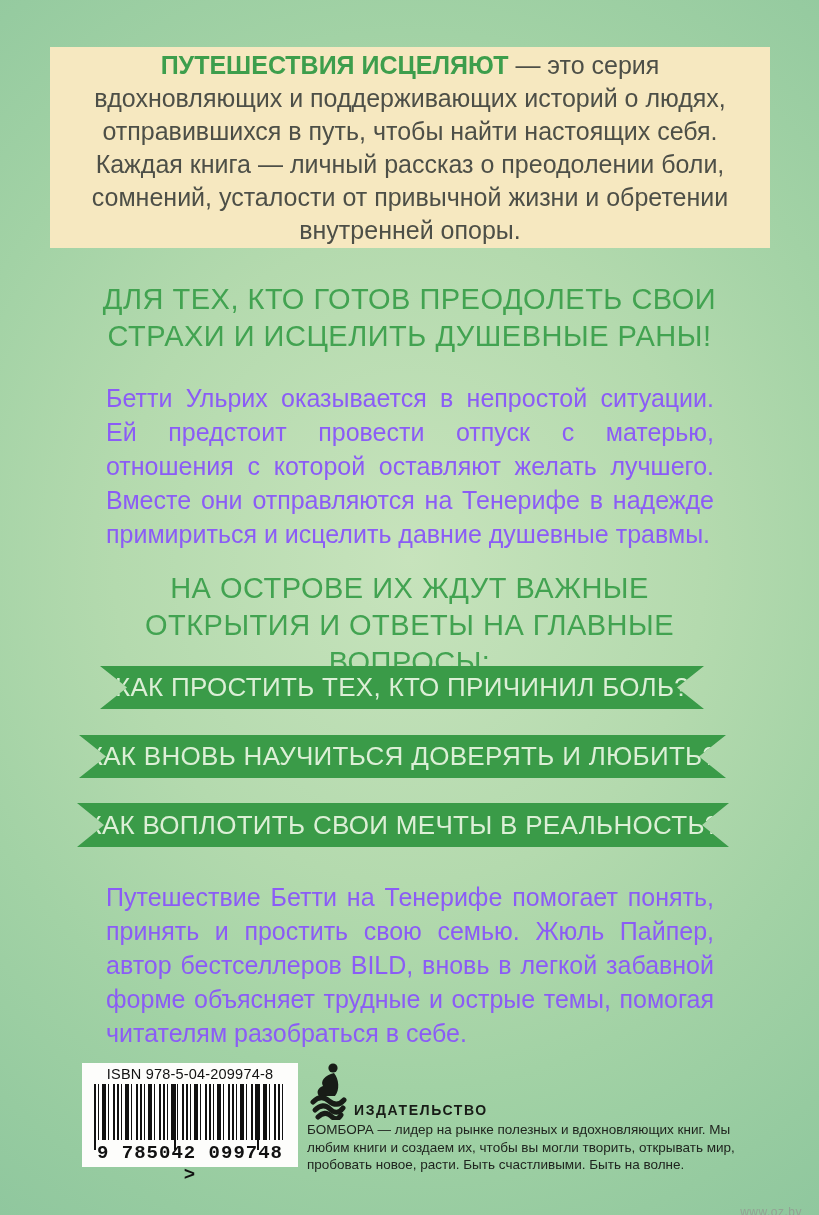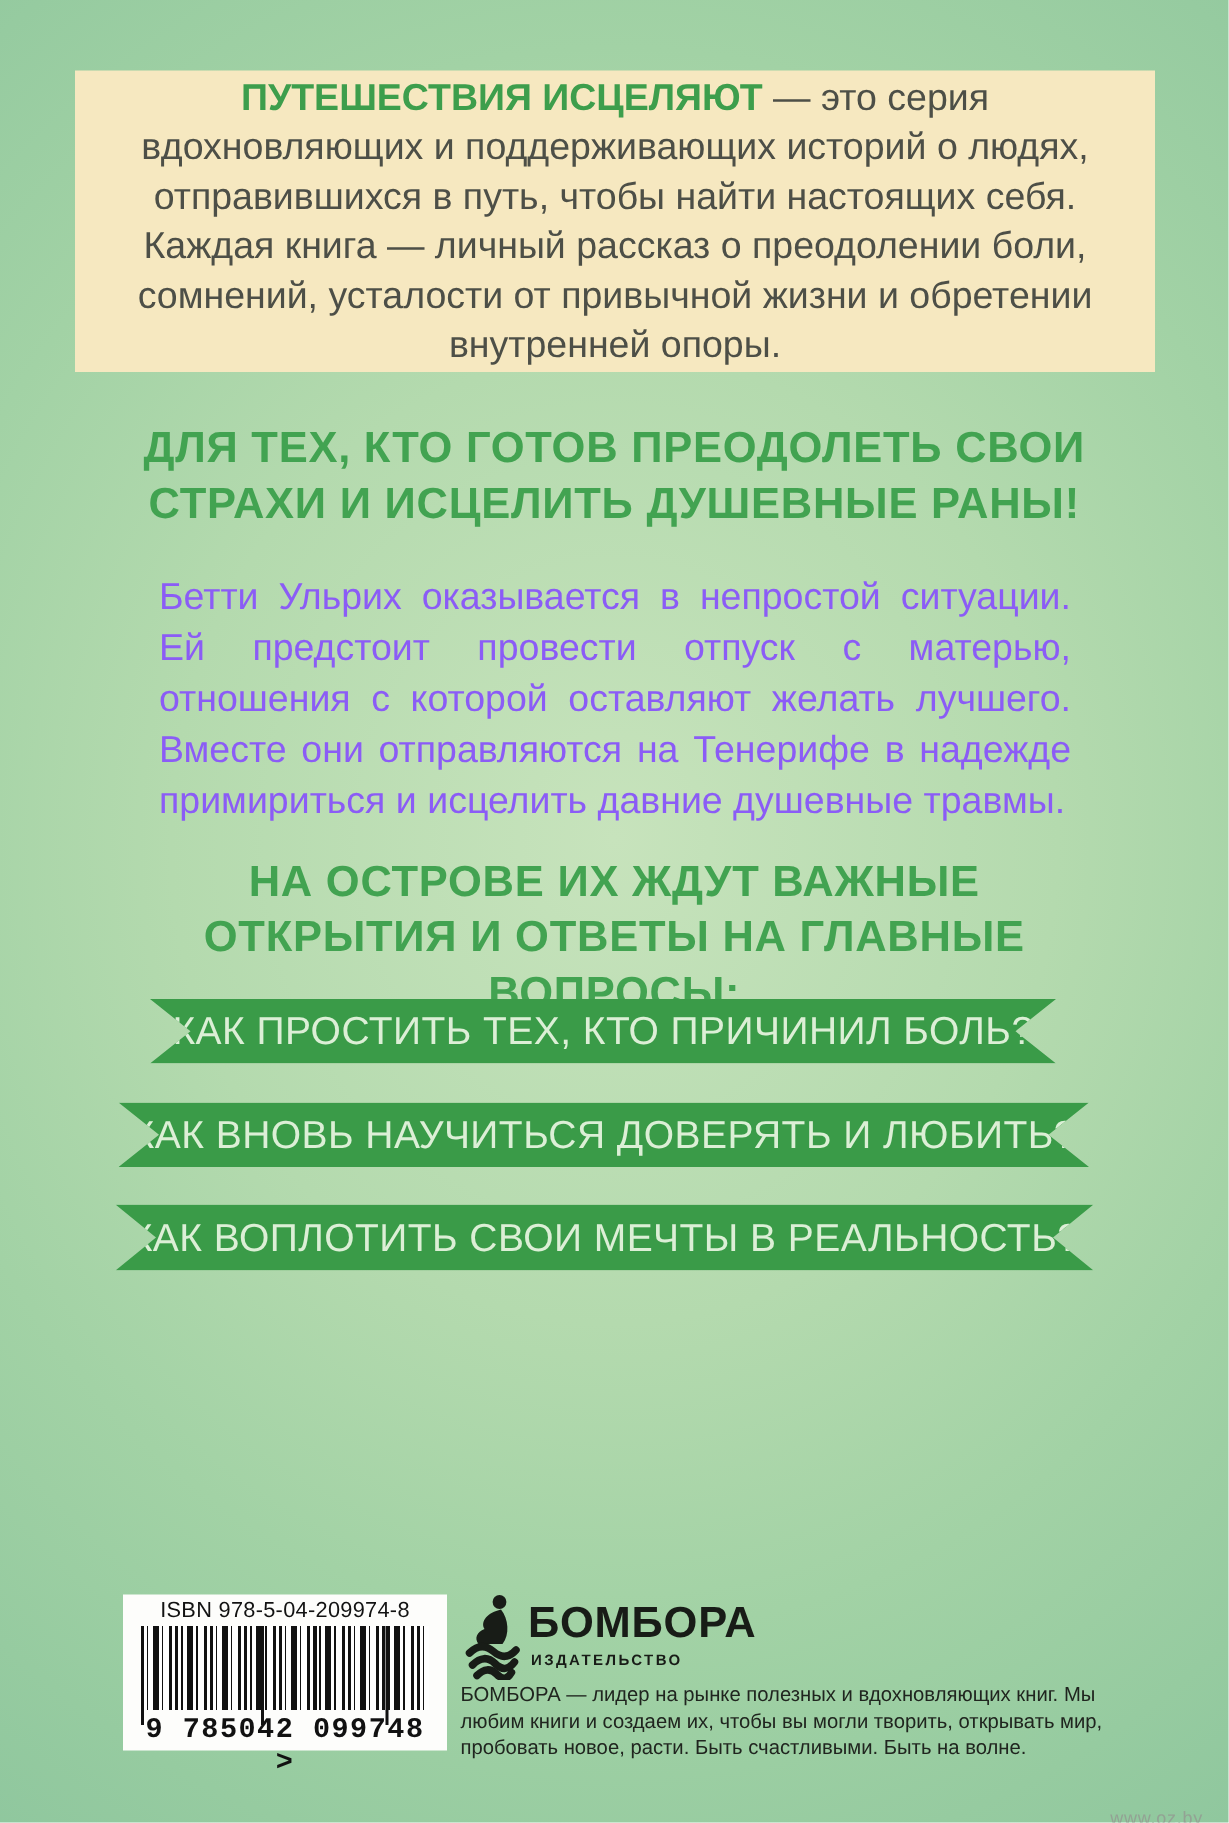--- a/index.html
+++ b/index.html
@@ -20,21 +20,21 @@
   }
   .series-box p{
     margin:0;padding:0 38px;text-align:center;
     font-size:25px;line-height:33px;color:#4d4f47;font-weight:500;
   }
   .series-brand{color:#3d9e4c;font-weight:bold;}
 
   
   .green-heading{
     position:absolute;left:0;width:819px;text-align:center;
-    color:#42a351;font-weight:700;letter-spacing:.5px;
+    color:#42a351;font-weight:400;letter-spacing:.5px;
     font-size:29px;line-height:37px;margin:0;
   }
   .green-heading .inner{display:inline-block;max-width:640px;}
   .h1{top:281px;}
   .h2{top:570px;}
 
   
   .body-para{
     position:absolute;left:106px;width:608px;margin:0;
     color:#8b5cf6;font-size:25px;line-height:34px;
@@ -74,21 +74,21 @@
     font-family:Liberation Mono, monospace;font-size:19px;font-weight:bold;
     color:#111;text-align:center;letter-spacing:1px;margin-top:2px;
   }
   .logo-icon{position:absolute;left:310px;top:1062px;}
   .publisher-name{
     position:absolute;left:352px;top:1066px;margin:0;
     font-size:29px;font-weight:bold;color:#181c17;letter-spacing:.5px;
   }
   .publisher-sub{
     position:absolute;left:354px;top:1102px;margin:0;
-    font-size:10px;font-weight:bold;color:#181c17;letter-spacing:1.6px;
+    font-size:14px;font-weight:bold;color:#181c17;letter-spacing:1.6px;
   }
   .publisher-blurb{
     position:absolute;left:307px;top:1121px;width:432px;margin:0;
     font-size:13.5px;line-height:17.5px;color:#20251f;font-weight:500;
   }
   .watermark{
     position:absolute;right:5px;top:1193px;margin:12px;
     font-size:12px;color:#93a294;letter-spacing:.5px;
   }
 </style>
@@ -114,39 +114,39 @@
   <div class="ribbon rb1">
     <span>КАК ПРОСТИТЬ ТЕХ, КТО ПРИЧИНИЛ БОЛЬ?</span>
   </div>
   <div class="ribbon rb2">
     <span>КАК ВНОВЬ НАУЧИТЬСЯ ДОВЕРЯТЬ И ЛЮБИТЬ?</span>
   </div>
   <div class="ribbon rb3">
     <span>КАК ВОПЛОТИТЬ СВОИ МЕЧТЫ В РЕАЛЬНОСТЬ?</span>
   </div>
 
+  <p class="body-para p2">Путешествие Бетти на Тенерифе помогает понять, принять и простить свою семью. Жюль Пайпер, автор бестселлеров BILD, вновь в легкой забавной форме объясняет трудные и острые темы, помогая читателям разобраться в себе.</p>
 
   <div class="barcode-box">
     <p class="isbn">ISBN 978-5-04-209974-8</p>
     <div class="bars">
       <div class="guard g1"></div>
       <div class="guard g2"></div>
       <div class="guard g3"></div>
     </div>
     <p class="barcode-digits">9 785042 099748 &gt;</p>
   </div>
 
   <span class="logo-icon">
     <svg width="38" height="58" viewBox="0 0 38 58" xmlns="http://www.w3.org/2000/svg">
       <circle cx="23" cy="6" r="4.6" fill="#181c17"></circle>
       <path d="M24 11 C15 13 10 19 13 24 C8 26 6 30 9 34 L25 34 C30 28 29 17 24 11 Z" fill="#181c17"></path>
       <path d="M3 40 q8 -8 16 -1 t15 -1" stroke="#181c17" stroke-width="5" fill="none" stroke-linecap="round"></path>
       <path d="M5 48 q8 -8 15 -1 t13 -1" stroke="#181c17" stroke-width="5" fill="none" stroke-linecap="round"></path>
       <path d="M8 55 q7 -7 13 -1 t10 -1" stroke="#181c17" stroke-width="5" fill="none" stroke-linecap="round"></path>
     </svg>
   </span>
-  <p class="publisher-name">БОМБОРА</p>
   <p class="publisher-sub">ИЗДАТЕЛЬСТВО</p>
   <p class="publisher-blurb">БОМБОРА — лидер на рынке полезных и вдохновляющих книг. Мы любим книги и создаем их, чтобы вы могли творить, открывать мир, пробовать новое, расти. Быть счастливыми. Быть на волне.</p>
 
   <p class="watermark">www.oz.by</p>
 
 </div>
 
 </body></html>

